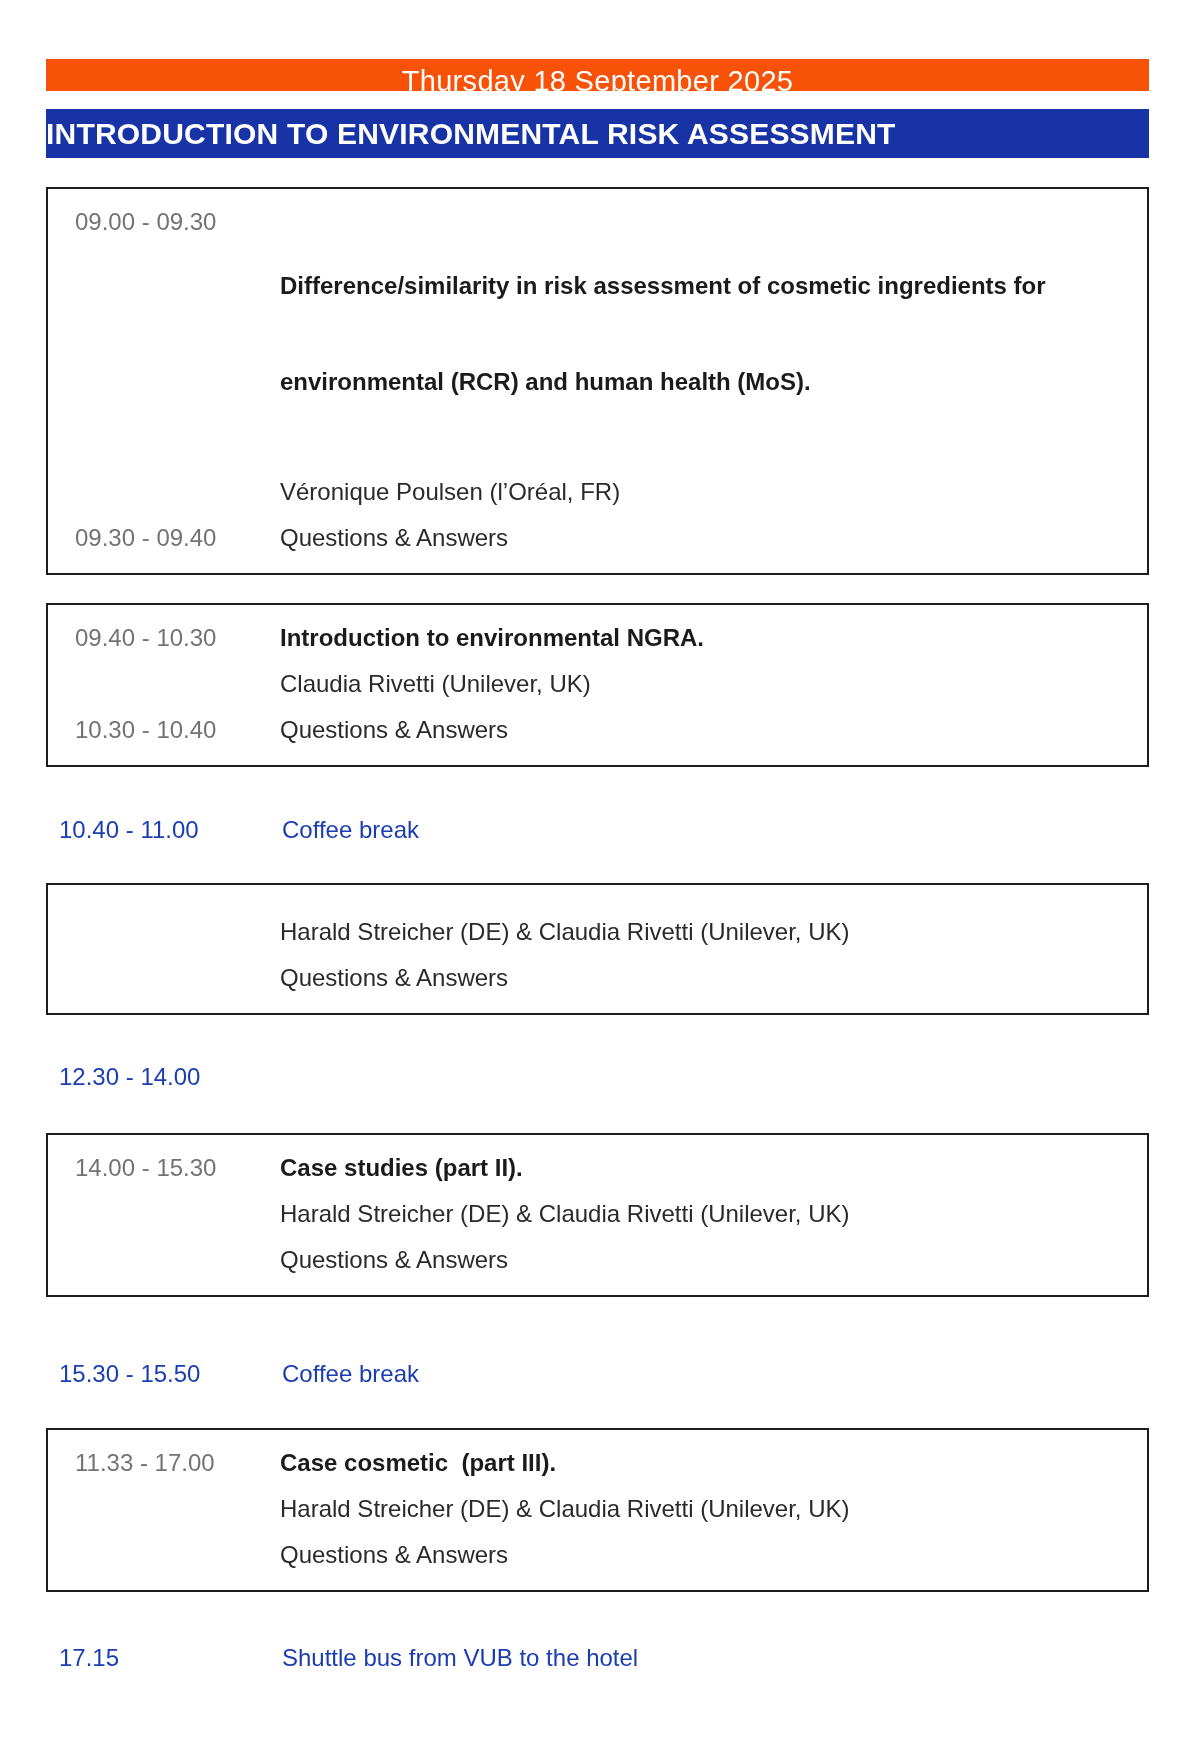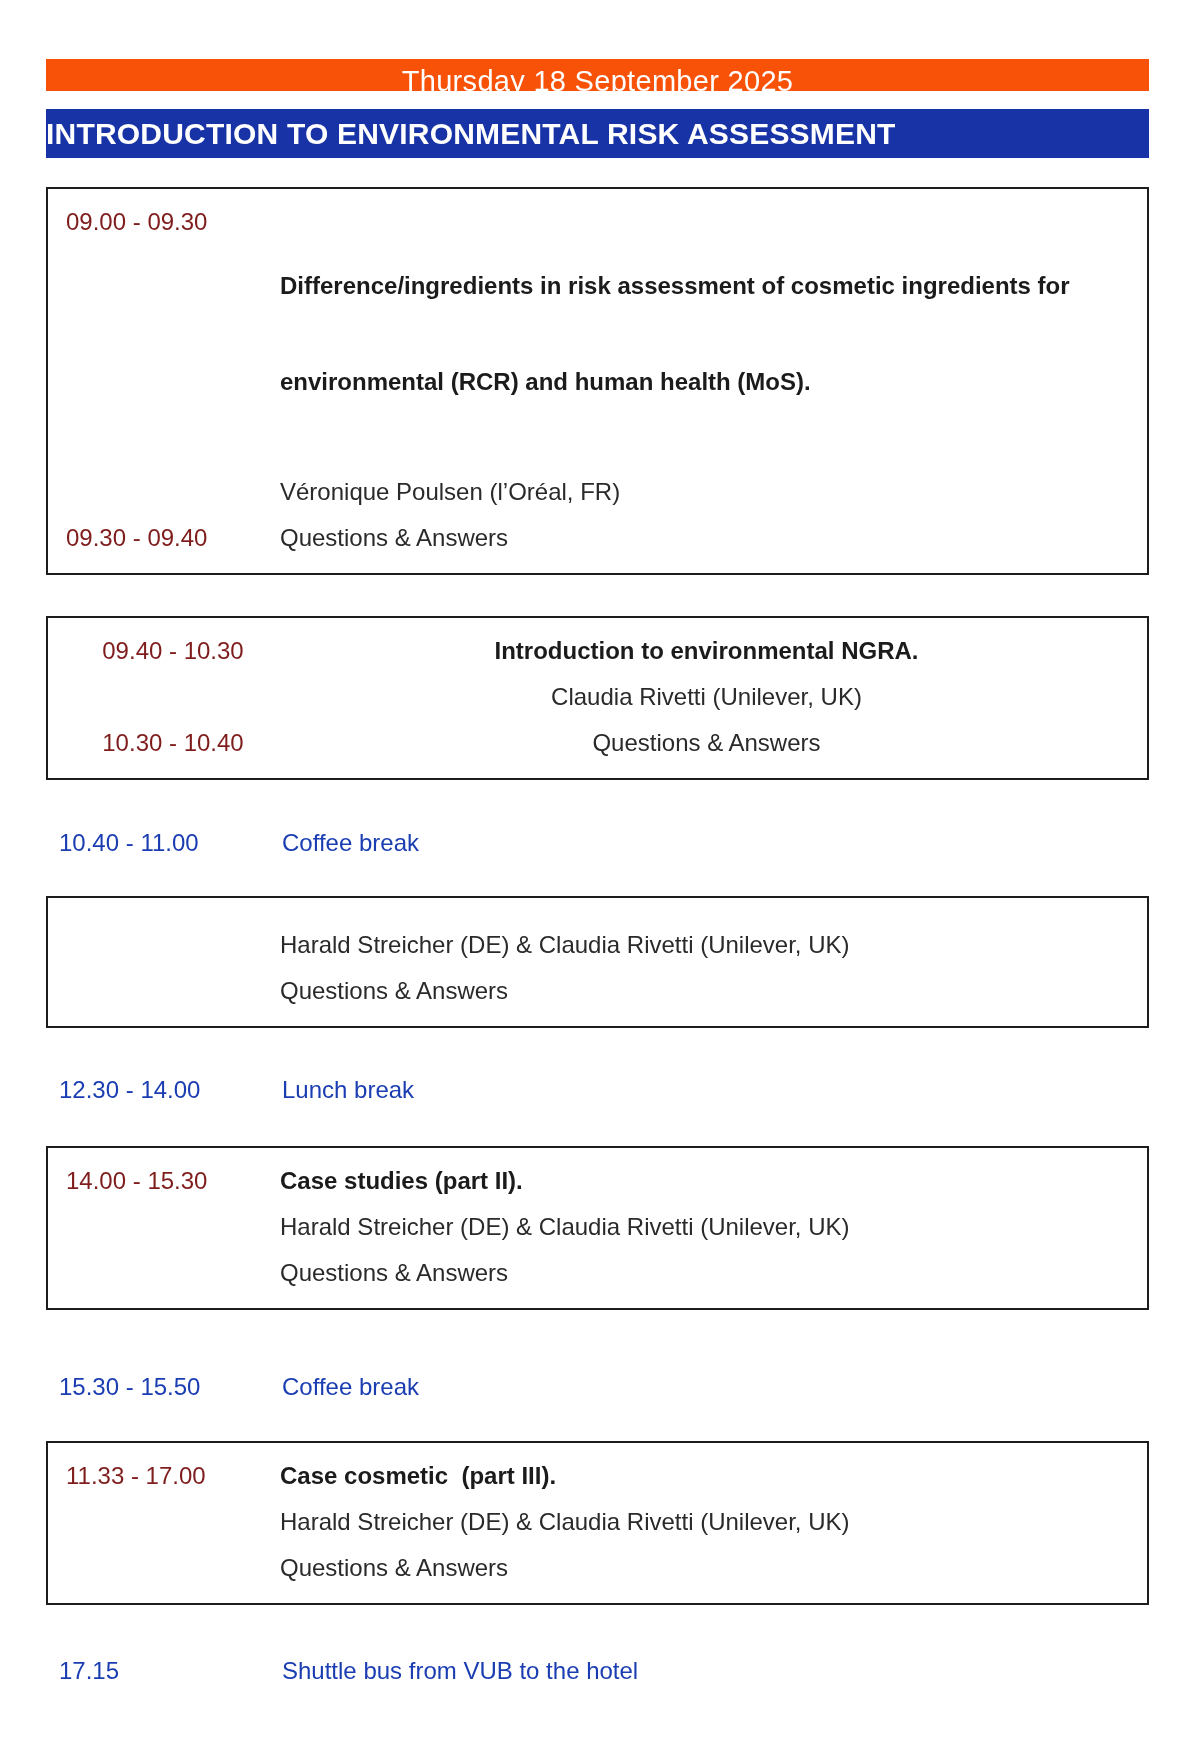--- a/index.html
+++ b/index.html
@@ -38,30 +38,30 @@
   }
   .section-bar.first{margin-top:18px;}
   .section-bar.second{margin-top:37px;}
 
   .session-box{
     border:2px solid var(--box_border);
     padding:17px 0 19px 0;
     background:#ffffff;
   }
   .box1{margin-top:29px;}
-  .box2{margin-top:41px;text-align:center;}
+  .box2{margin-top:28px;}
   .box3{margin-top:37px;}
   .box4{margin-top:40px;}
   .box5{margin-top:38px;}
 
   .row{display:flex;align-items:flex-start;}
   .row.mt{margin-top:14px;}
   .cell-time{
-    flex:0 0 232px;padding-left:18px;
-    font-size:24px;line-height:32px;color:#7f1d1d;
+    flex:0 0 232px;padding-left:27px;
+    font-size:24px;line-height:32px;color:#737373;
   }
   .cell-body{
     flex:1;padding-right:14px;
     font-size:24px;line-height:32px;color:#2a2a2a;
   }
   .s-title{font-weight:bold;color:#1b1b1b;white-space:pre-wrap;}
   .s-title .line{display:block;}
 
   .break-row{display:flex;align-items:flex-start;color:var(--break_blue);}
   .break-row .cell-time{flex:0 0 236px;padding-left:13px;color:var(--break_blue);}
@@ -78,21 +78,21 @@
   <div class="content">
 
     <div class="date-banner">Thursday 18 September 2025</div>
 
     <div class="section-bar first">INTRODUCTION TO ENVIRONMENTAL RISK ASSESSMENT</div>
 
     <div class="session-box box1">
       <div class="row">
         <div class="cell-time">09.00 - 09.30</div>
         <div class="cell-body s-title">
-          <span class="line">Difference/ingredients in risk assessment of cosmetic ingredients for</span>
+          <span class="line">Difference/similarity in risk assessment of cosmetic ingredients for</span>
           <span class="line">environmental (RCR) and human health (MoS).</span>
         </div>
       </div>
       <div class="row mt">
         <div class="cell-time"></div>
         <div class="cell-body">Véronique Poulsen (l’Oréal, FR)</div>
       </div>
       <div class="row mt">
         <div class="cell-time">09.30 - 09.40</div>
         <div class="cell-body">Questions &amp; Answers</div>
@@ -126,21 +126,20 @@
         <div class="cell-body">Harald Streicher (DE) &amp; Claudia Rivetti (Unilever, UK)</div>
       </div>
       <div class="row mt">
         <div class="cell-time"></div>
         <div class="cell-body">Questions &amp; Answers</div>
       </div>
     </div>
 
     <div class="break-row break2">
       <div class="cell-time">12.30 - 14.00</div>
-      <div class="cell-body">Lunch break</div>
     </div>
 
     <div class="session-box box4">
       <div class="row">
         <div class="cell-time">14.00 - 15.30</div>
         <div class="cell-body s-title">Case studies (part II).</div>
       </div>
       <div class="row mt">
         <div class="cell-time"></div>
         <div class="cell-body">Harald Streicher (DE) &amp; Claudia Rivetti (Unilever, UK)</div>

